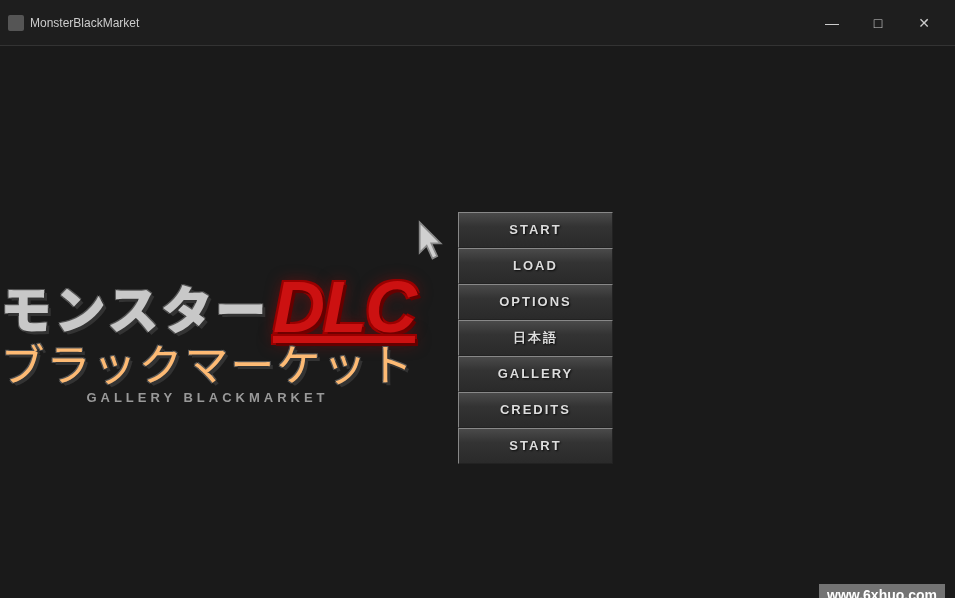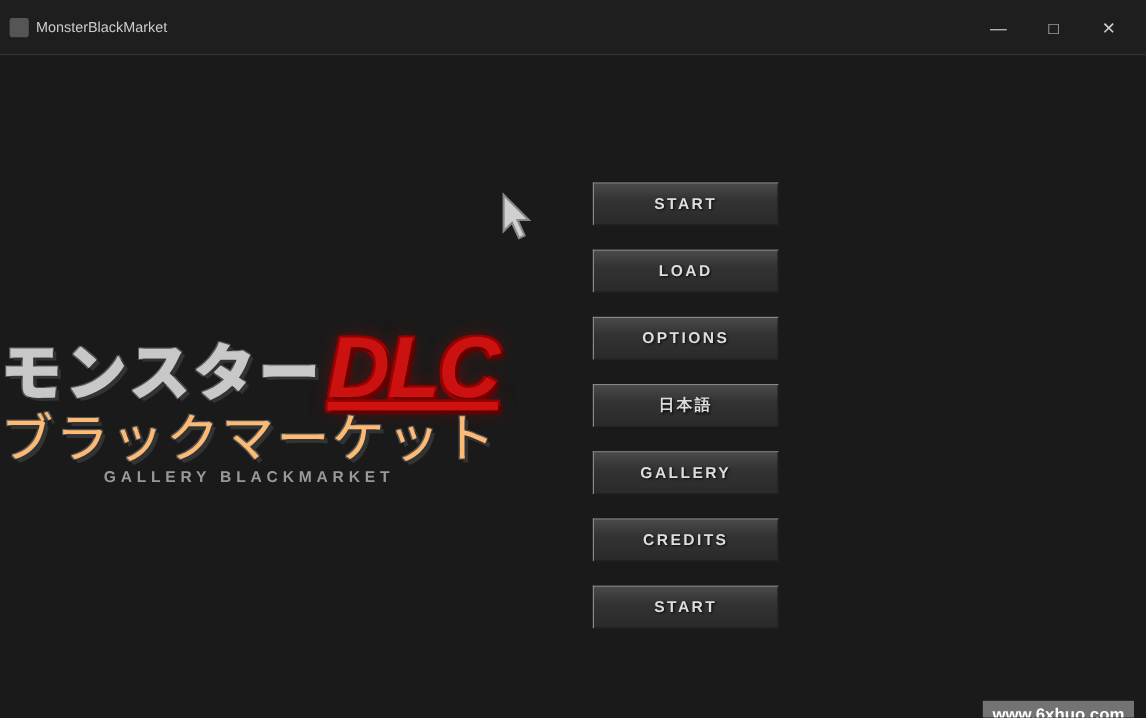--- a/index.html
+++ b/index.html
@@ -163,22 +163,21 @@
     
     .cursor-svg {
       width: 35px;
       margin-right: 8px;
       margin-top: 8px;
     }
 
     .menu-buttons {
       display: flex;
       flex-direction: column;
-      gap: 20px;
-      margin-left: 36px;
+      gap: 0;
     }
 
     .menu-btn {
       width: 155px;
       height: 36px;
       background: linear-gradient(180deg, #4a4a4a 0%, #333333 40%, #2a2a2a 100%);
       border: 1.5px solid #666;
       border-top-color: #888;
       border-left-color: #888;
       border-bottom-color: #222;

